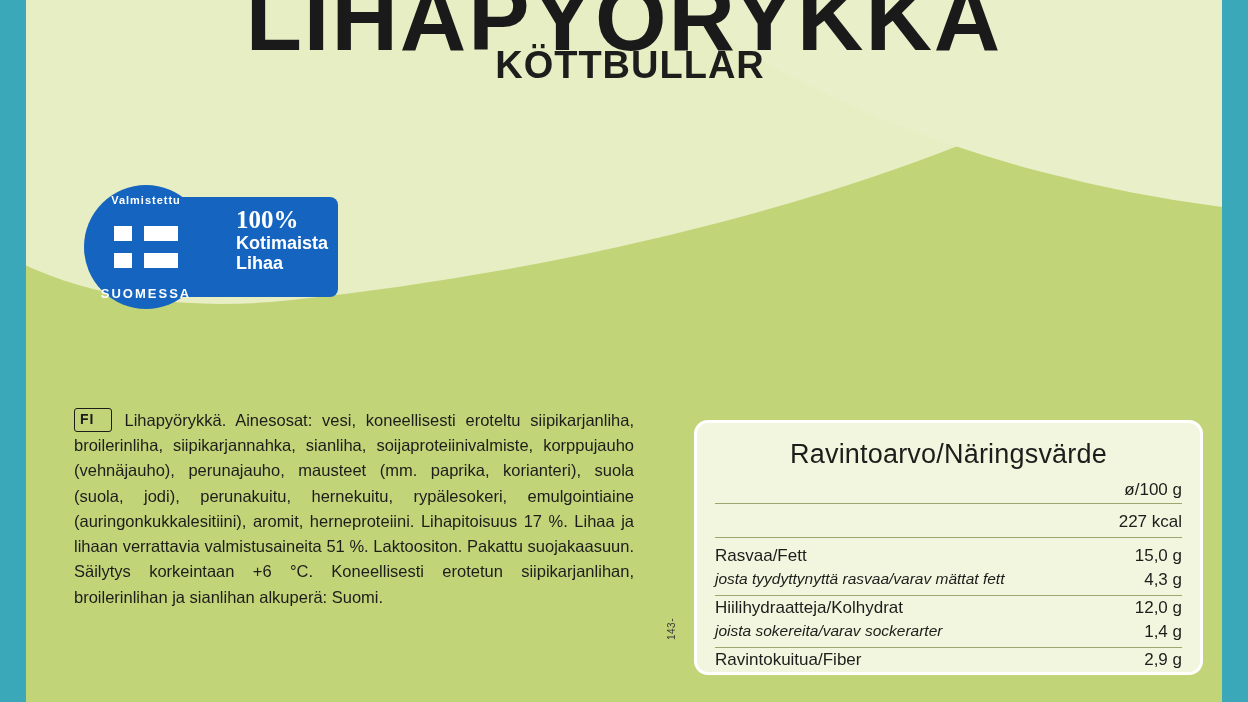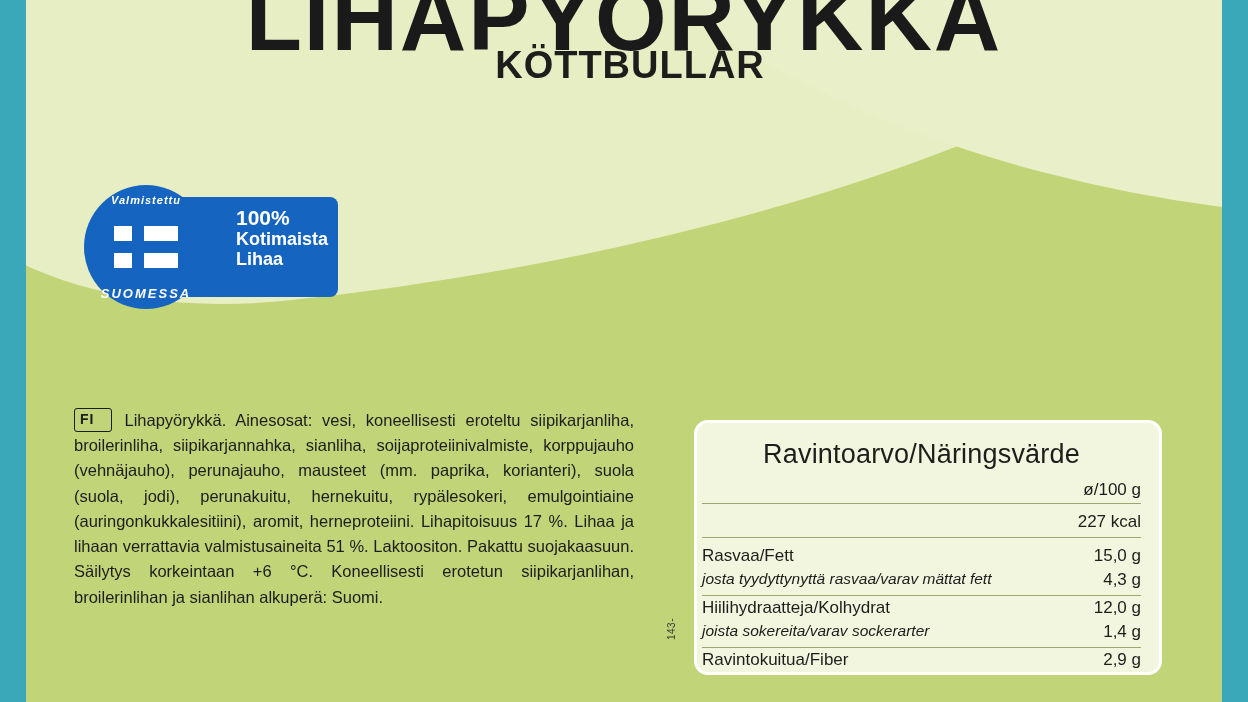--- a/index.html
+++ b/index.html
@@ -96,23 +96,24 @@
     top: 12px;
     width: 192px;
     height: 100px;
     background: #1565c0;
     border-radius: 8px;
     color: #ffffff;
     box-sizing: border-box;
     padding: 10px 10px 10px 90px;
   }
   .badge-pct {
-    font-size: 21px;
+    font-size: 25px;
     font-weight: 800;
     line-height: 1.05;
+    font-family: Liberation Serif, serif;
   }
   .badge-line {
     font-size: 18px;
     font-weight: 700;
     line-height: 1.12;
   }
   .badge-circle {
     position: absolute;
     left: 0;
     top: 0;
@@ -131,21 +132,20 @@
   }
   .badge-arc-top, .badge-arc-bottom {
     position: absolute;
     left: 0;
     width: 124px;
     text-align: center;
     color: #ffffff;
     font-size: 11px;
     font-weight: 700;
     letter-spacing: 1px;
-    font-style: italic;
   }
   .badge-arc-top { top: 9px; }
   .badge-arc-bottom { bottom: 8px; font-size: 13px; letter-spacing: 2px; }
 
   
   .ingredients {
     position: absolute;
     left: 48px;
     top: 408px;
     width: 560px;
@@ -178,26 +178,26 @@
     transform-origin: left top;
     white-space: nowrap;
     letter-spacing: 0.5px;
   }
 
   
   .nutrition {
     position: absolute;
     left: 668px;
     top: 420px;
-    width: 468px;
+    width: 509px;
     background: #f2f6df;
     border: 3px solid #ffffff;
     border-radius: 14px;
     box-sizing: border-box;
-    padding: 10px 18px 0 5px;
+    padding: 10px 18px 0 18px;
     color: #1d1d1b;
   }
   .nutrition h2 {
     margin: 6px 0 8px 0;
     font-size: 27px;
     font-weight: 500;
     text-align: center;
     letter-spacing: 0.2px;
   }
   .nut-table {

